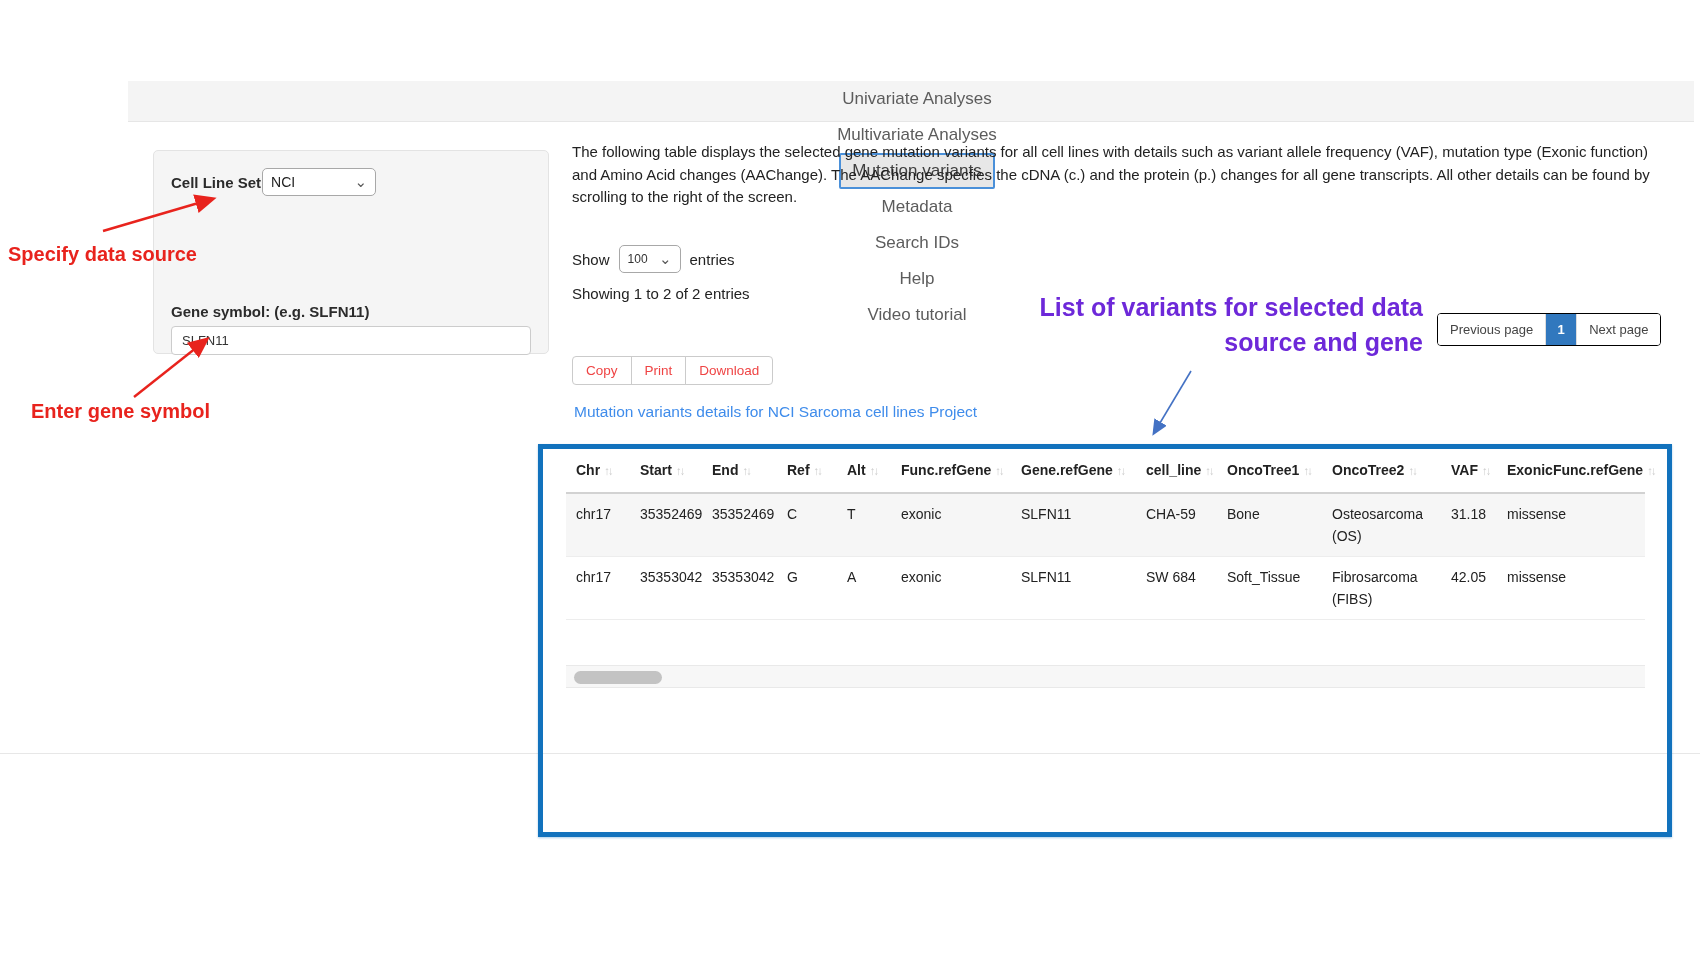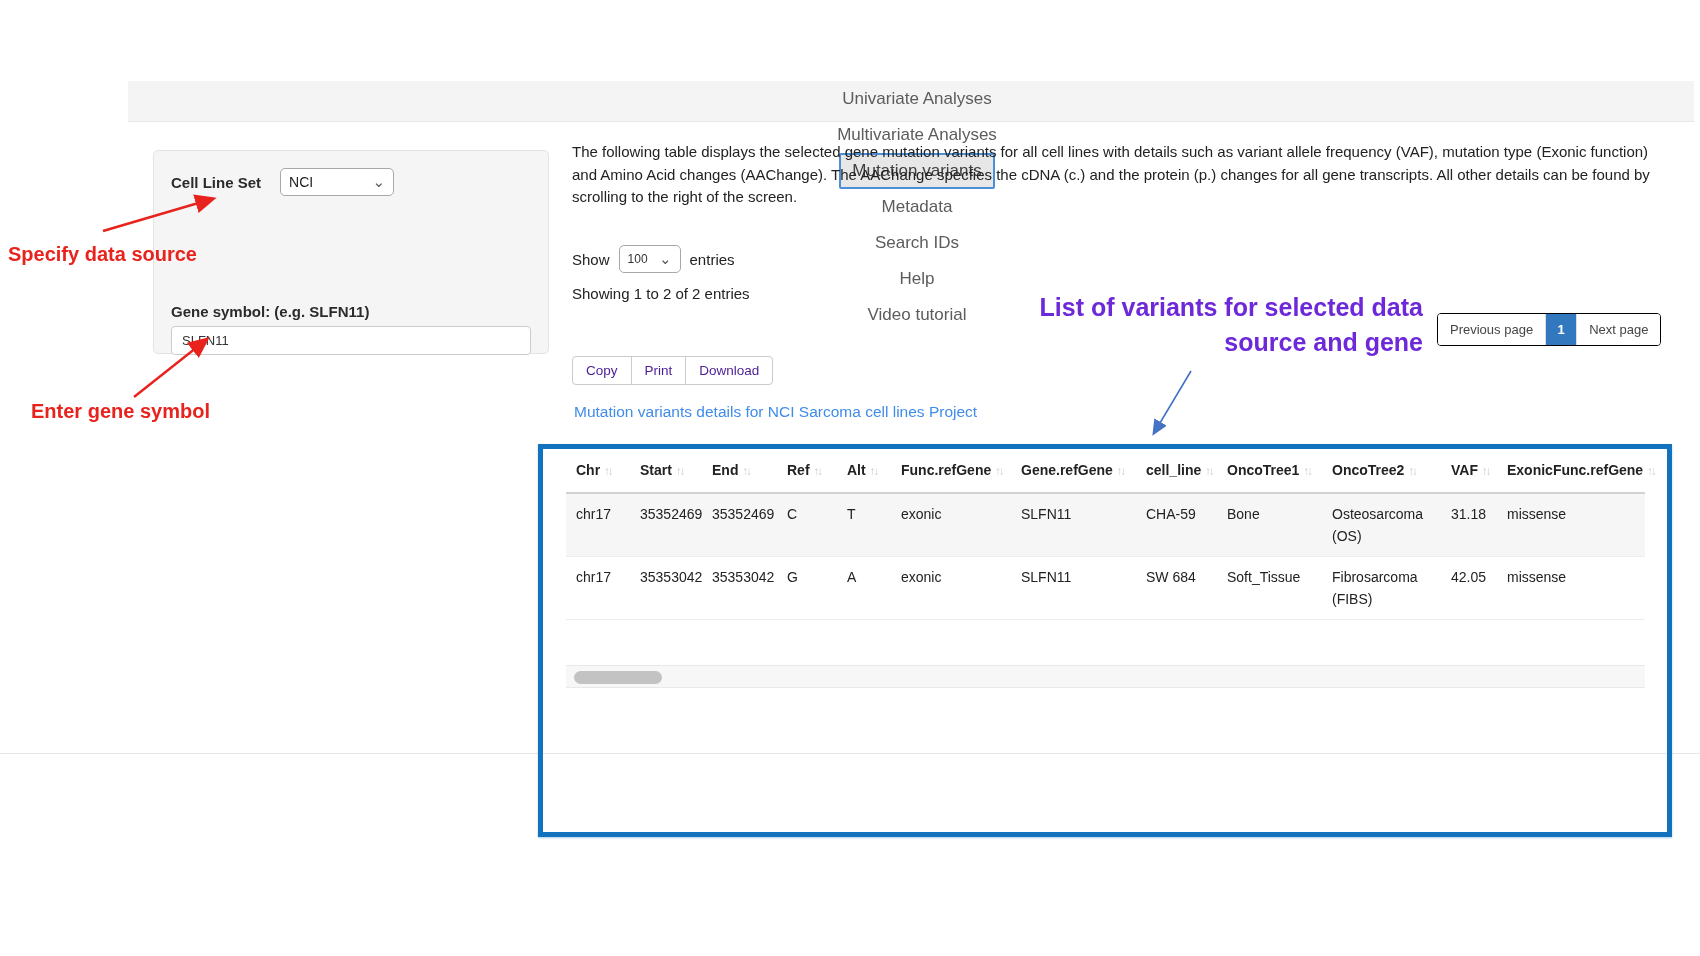--- a/index.html
+++ b/index.html
@@ -10,21 +10,21 @@
   .navbar { position:absolute; left:128px; top:81px; width:1566px; height:41px;
             background:#f4f4f4; border-bottom:1px solid #e6e6e6;
             display:flex; align-items:center; padding-left:12px;flex-direction:column; }
   .tab { font-size:17px; color:#5c5c5c; padding:8px 13px; cursor:pointer; white-space:nowrap; }
   .tab.active { background:#e7e7e7; border:2px solid #4a90d9; border-radius:2px;
                 color:#3f3f3f; padding:6px 11px;text-align:center; }
 
   
   .well { position:absolute; left:153px; top:150px; width:396px; height:204px;
           background:#f5f5f5; border:1px solid #e3e3e3; border-radius:5px; padding:17px; }
-  .cls-row { display:flex; align-items:center; gap:19px; }
+  .cls-row { display:flex; align-items:center; gap:1px; }
   .lbl { font-size:15px; font-weight:bold; color:#2b2b2b; }
   .select { background:#ffffff; border:1px solid #a8a8a8; border-radius:5px;
             height:28px; display:flex; align-items:center; justify-content:space-between;
             padding:0 8px; font-size:14px; color:#222; cursor:pointer; }
   .select .chev { color:#555; font-size:15px; line-height:10px; margin-left:6px; }
   .cls-select { width:114px; }
   .gene-label { margin-top:107px; }
   .gene-input { margin-top:6px; width:360px; height:29px; border:1px solid #cccccc;
                 border-radius:4px; background:#fff; font-size:13px; color:#333;
                 padding:0 10px; font-family:"Liberation Sans", sans-serif; }
@@ -38,21 +38,21 @@
 
   
   .description { position:absolute; left:572px; top:141px; width:1082px;
                  font-size:15px; line-height:22.5px; color:#222; }
   .show-row { position:absolute; left:572px; top:245px; display:flex; align-items:center; gap:9px;
               font-size:15px; color:#222; }
   .entries-select { width:62px; height:28px; font-size:12px; color:#333; }
   .showing-text { position:absolute; left:572px; top:285px; font-size:15px; color:#222; }
 
   .btn-group { position:absolute; left:572px; top:356px; display:flex; }
-  .btn { background:#ffffff; border:1px solid #cbcbcb; font-size:13.5px; color:#4c1d95;
+  .btn { background:#ffffff; border:1px solid #cbcbcb; font-size:13.5px; color:#ef4444;
          padding:6px 13px; cursor:pointer; margin-left:-1px; }
   .btn:first-child { border-radius:4px 0 0 4px; margin-left:0; }
   .btn:last-child { border-radius:0 4px 4px 0; }
 
   .table-link { position:absolute; left:574px; top:403px; font-size:15.5px;
                 color:#3f8ceb; cursor:pointer; }
 
   
   .pager { position:absolute; left:1437px; top:313px; display:flex; border-radius:4px;
            overflow:hidden; border:1px solid #000000; }

